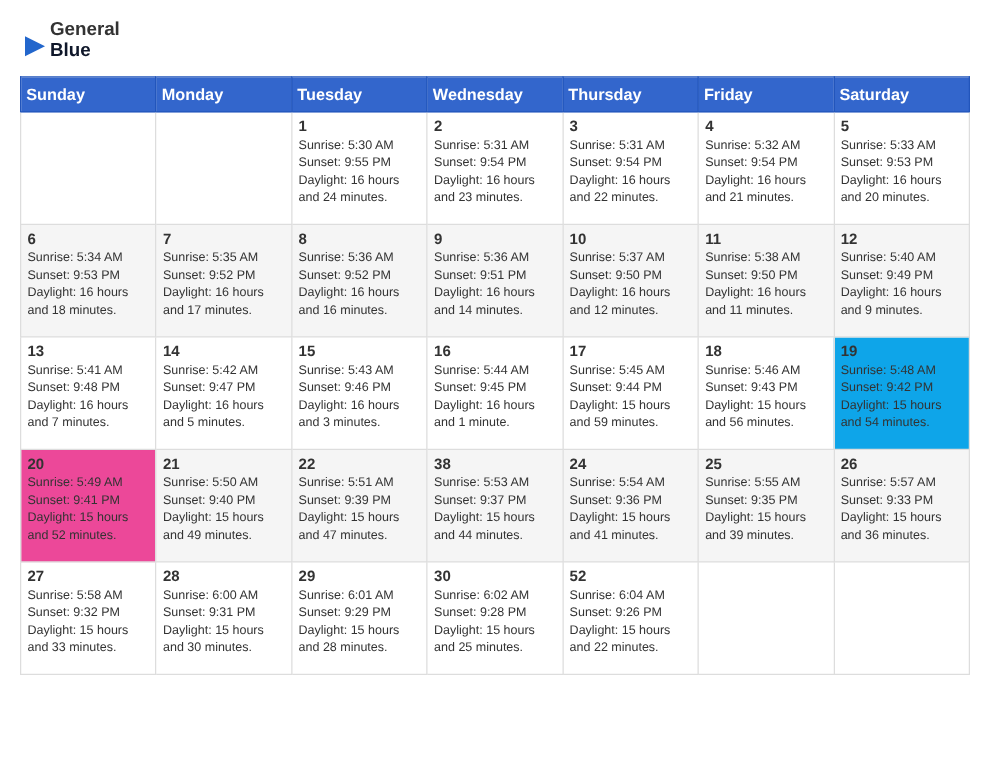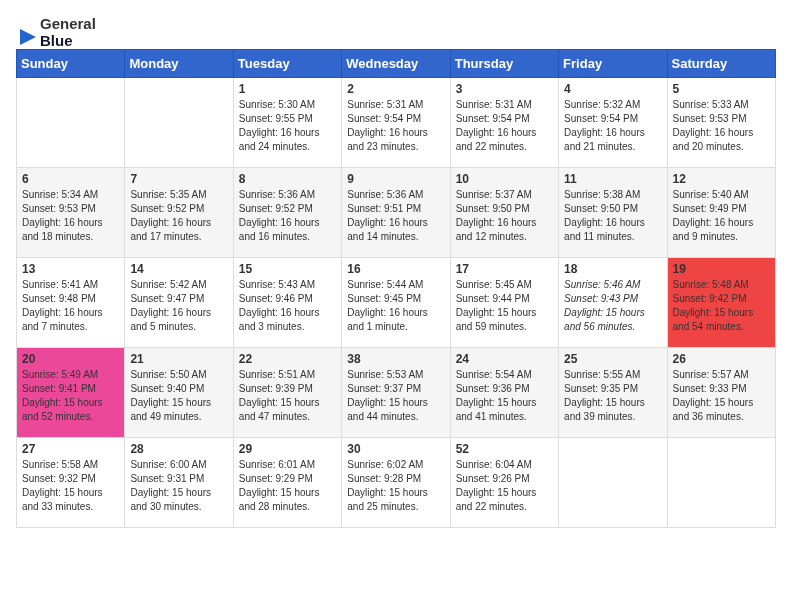--- a/index.html
+++ b/index.html
@@ -7,20 +7,21 @@
       font-family: Arial, sans-serif;
       background: #fff;
       width: 792px;
       min-height: 612px;
       padding: 16px;
     }
     .header {
       display: flex;
       justify-content: space-between;
       align-items: flex-end;
+      margin-bottom: 12px;
     }
     .logo {
       display: flex;
       align-items: center;
       gap: 4px;
     }
     .title-block {
       text-align: right;
     }
     .month-title {
@@ -213,25 +214,25 @@
 Daylight: 16 hours and 1 minute.</div>
         </td>
         <td style="background: rgb(255, 255, 255);">
           <span class="day-num">17</span>
           <div class="day-info" style="white-space: pre-line;">Sunrise: 5:45 AM
 Sunset: 9:44 PM
 Daylight: 15 hours and 59 minutes.</div>
         </td>
         <td style="background: rgb(255, 255, 255);">
           <span class="day-num">18</span>
-          <div class="day-info" style="white-space: pre-line; font-style: italic;">Sunrise: 5:46 AM
+          <div class="day-info" style="white-space: pre-line;">Sunrise: 5:46 AM
 Sunset: 9:43 PM
 Daylight: 15 hours and 56 minutes.</div>
         </td>
-        <td style="background: #ef4444;">
+        <td style="background: #0ea5e9;">
           <span class="day-num">19</span>
           <div class="day-info" style="white-space: pre-line;">Sunrise: 5:48 AM
 Sunset: 9:42 PM
 Daylight: 15 hours and 54 minutes.</div>
         </td>
       </tr>
       <tr style="background: rgb(245, 245, 245);">
         <td style="background: #ec4899;">
           <span class="day-num">20</span>
           <div class="day-info" style="white-space: pre-line;">Sunrise: 5:49 AM

